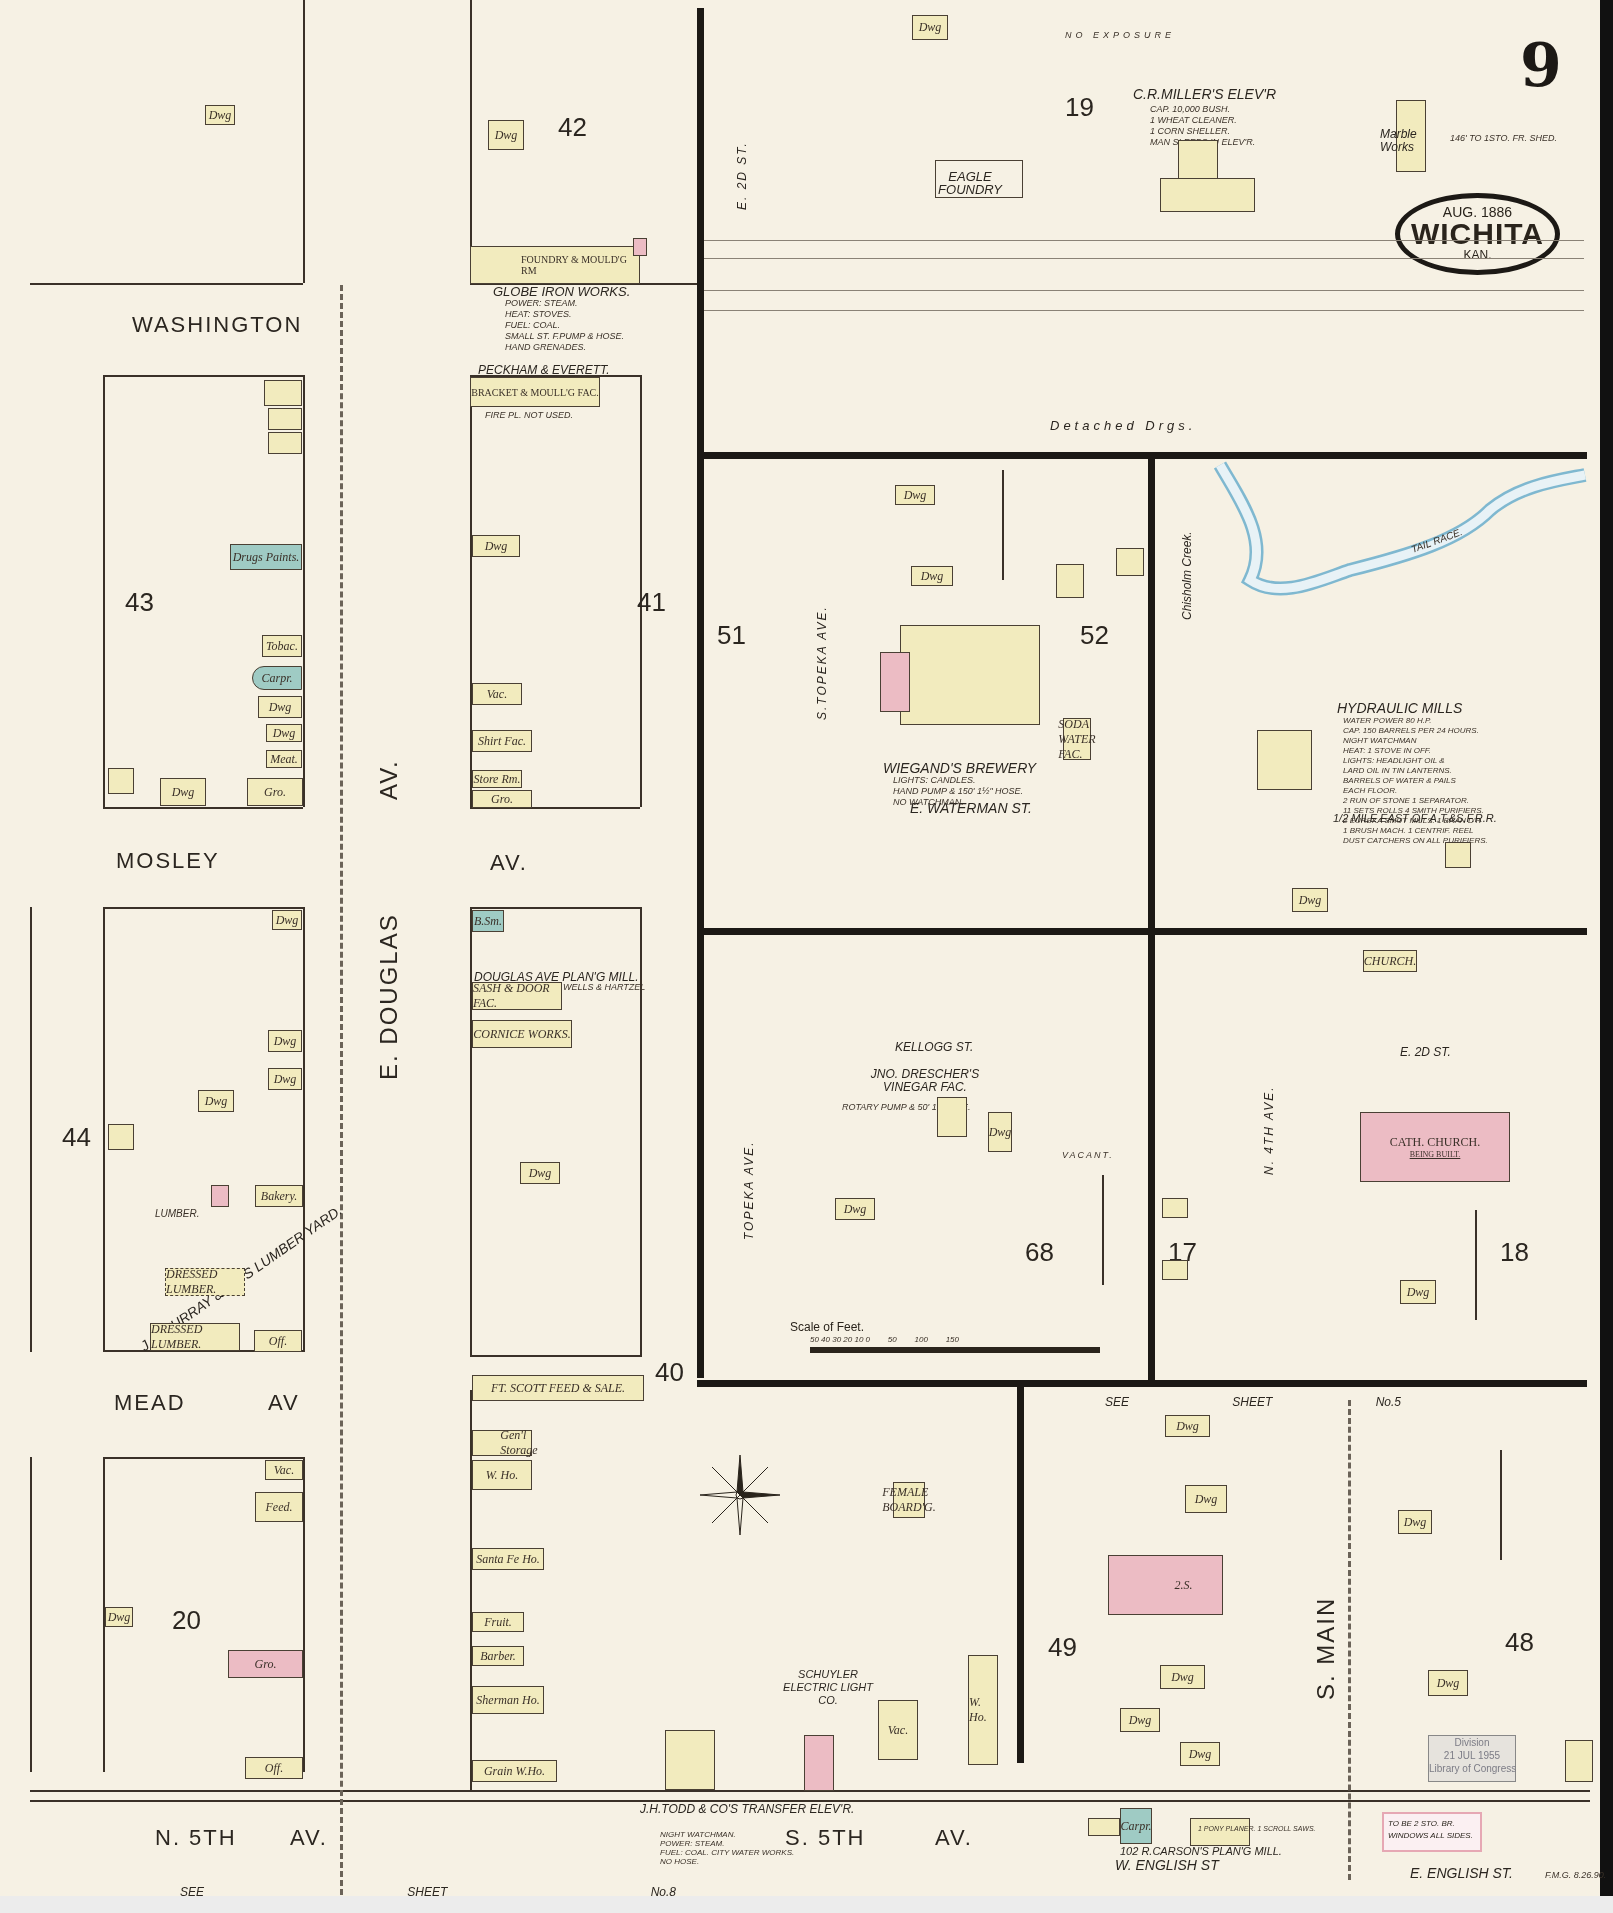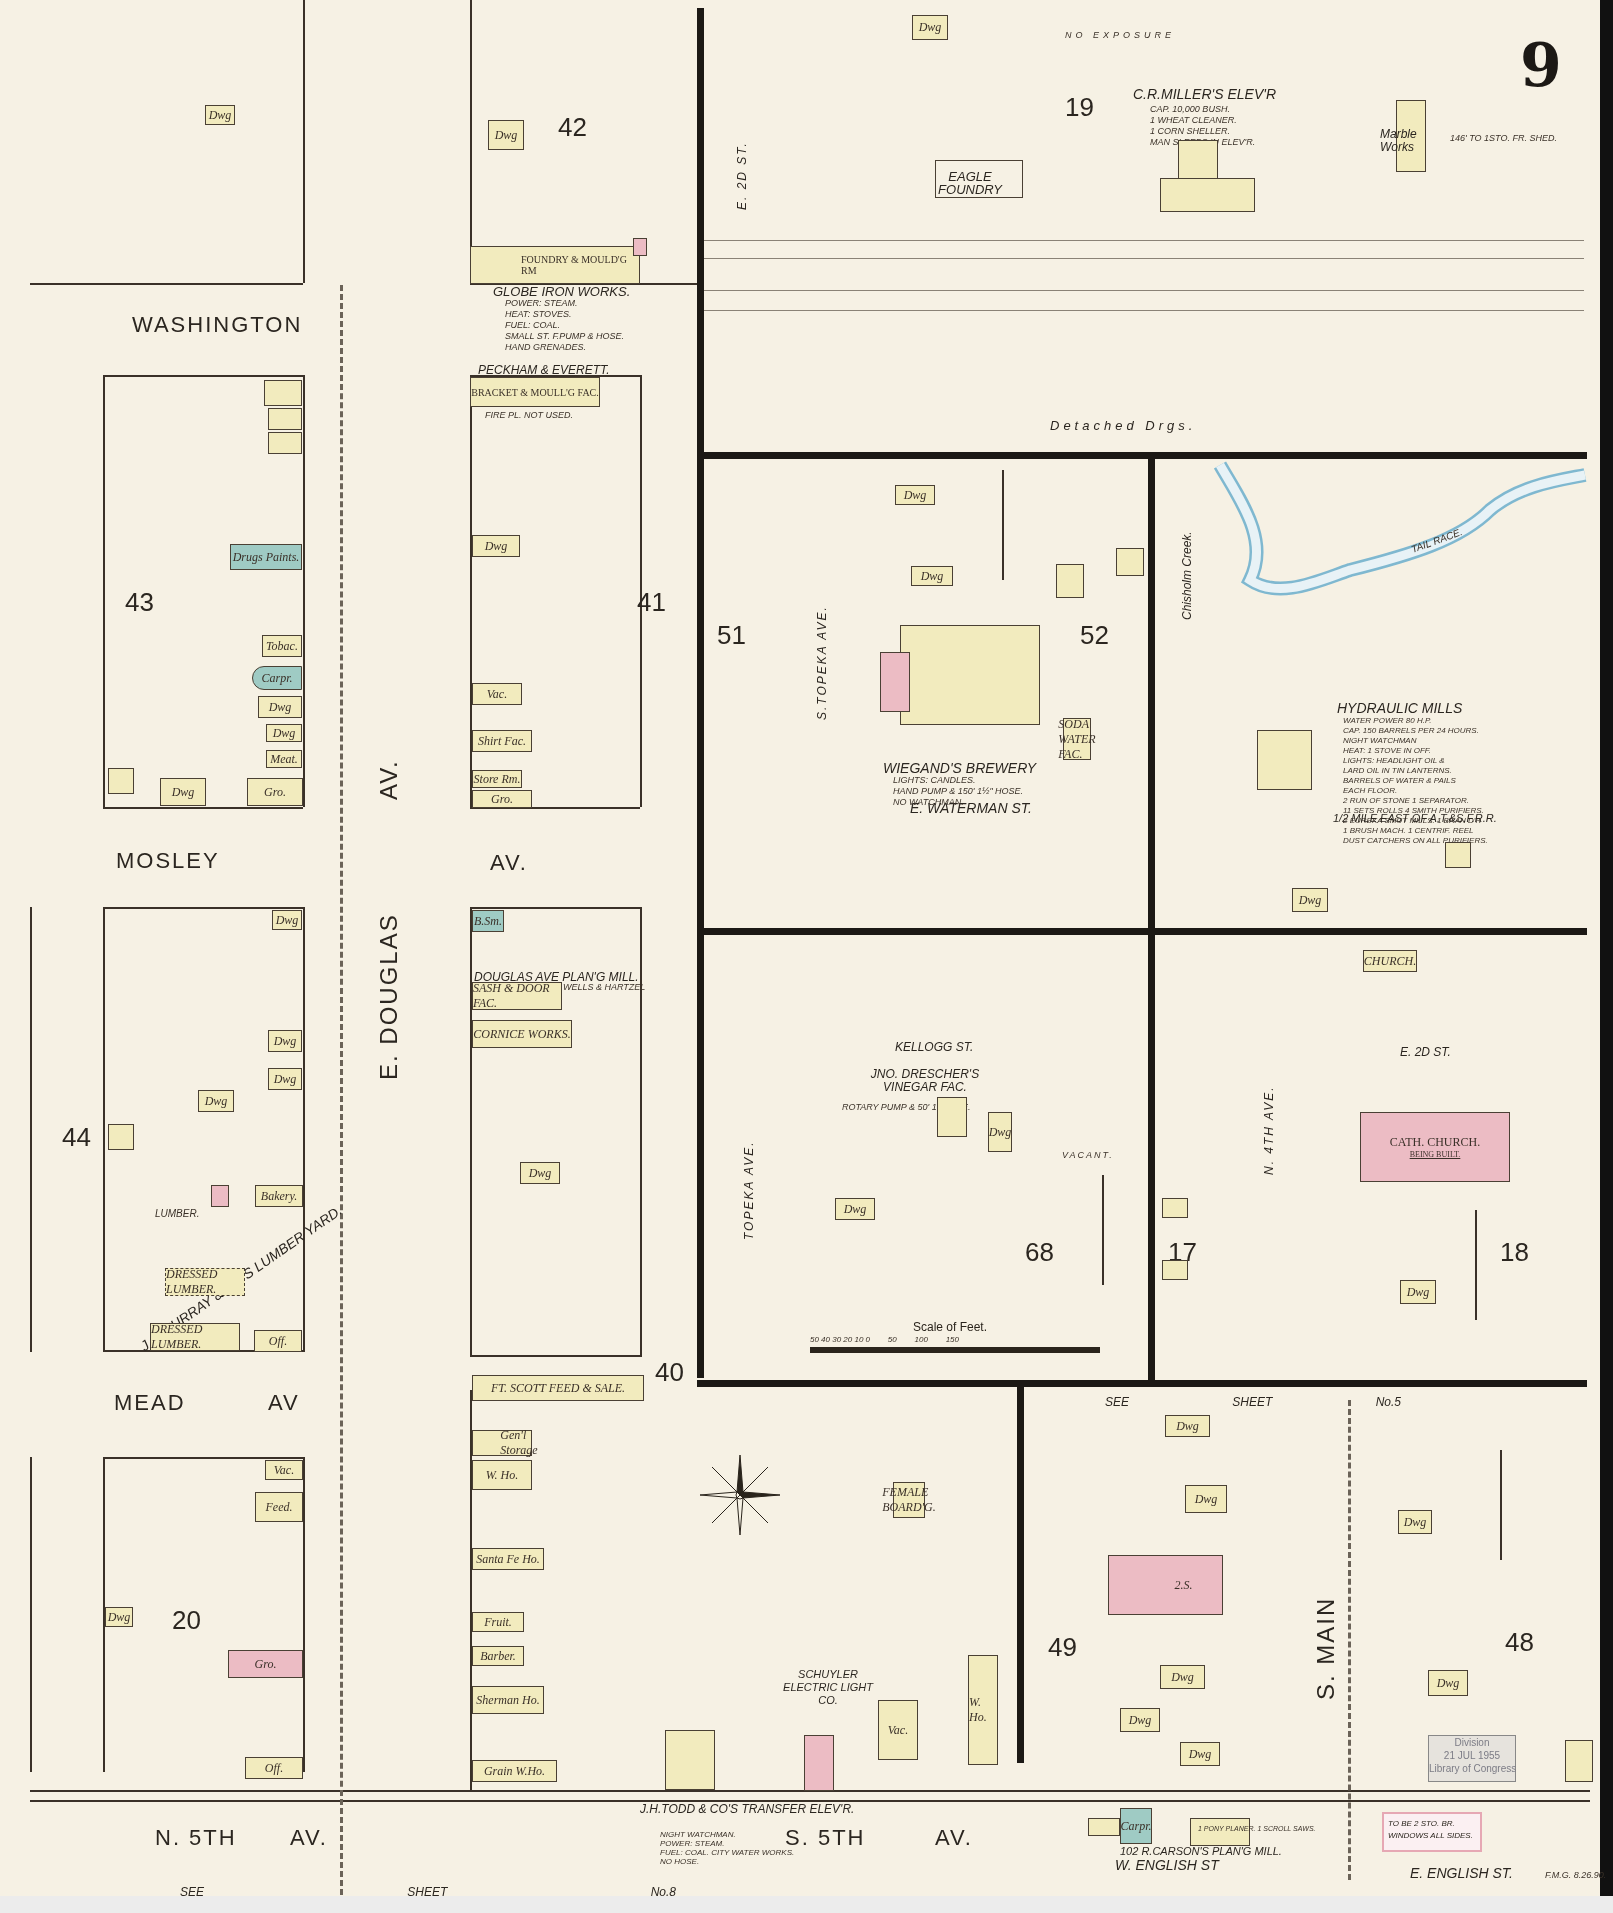--- a/index.html
+++ b/index.html
@@ -19,33 +19,38 @@
   .block-num{position:absolute;font-family:"Liberation Sans",sans-serif;font-size:26px;color:#2b2620;}
   .note{position:absolute;font-family:"Liberation Sans",sans-serif;font-style:italic;font-size:9px;line-height:11px;color:#3a3128;white-space:pre;}
   .title-lbl{position:absolute;font-family:"Liberation Sans",sans-serif;font-style:italic;font-size:14px;color:#2b2620;white-space:nowrap;}
   .page-num{position:absolute;left:1520px;top:30px;font-family:"DejaVu Serif",serif;font-weight:bold;font-size:60px;color:#1c1915;}
   .cartouche{position:absolute;left:1395px;top:193px;width:165px;height:82px;border:5px solid #1c1915;border-radius:50%;box-sizing:border-box;text-align:center;background:#f6f1e4;}
   .cartouche .date{font-size:14px;margin-top:6px;}
   .cartouche .city{font-size:30px;font-weight:bold;line-height:28px;letter-spacing:1px;}
   .cartouche .state{font-size:12px;}
   .creek{position:absolute;}
   .scale{position:absolute;left:810px;top:1320px;width:300px;}
-  .scale .lbl{font-size:12px;text-align:center;margin-left:-20px;}
+  .scale .lbl{font-size:12px;margin-left:-20px;}
   .scale .bar{height:6px;background:#2a241c;margin-top:18px;width:290px;}
   .compass{position:absolute;left:700px;top:1455px;width:80px;height:80px;}
   .stamp{position:absolute;left:1428px;top:1735px;width:86px;height:45px;border:1px solid #888;color:#7c7c86;font-size:10px;line-height:13px;text-align:center;background:rgba(200,200,210,0.35);}
   .redbox{position:absolute;left:1382px;top:1812px;width:100px;height:40px;border:2px solid #e6a8b4;background:#fbf0f2;font-size:8px;font-style:italic;padding:4px;box-sizing:border-box;line-height:12px;}
 </style>
 </head>
 <body>
 
 <div class="sheet">
 
   <div class="page-num">9</div>
 
+  <div class="cartouche">
+    <div class="date">AUG. 1886</div>
+    <div class="city">WICHITA</div>
+    <div class="state">KAN.</div>
+  </div>
 
   <div class="thick" style="left:697px;top:8px;width:7px;height:1370px;"></div>
   <div class="thick" style="left:697px;top:452px;width:890px;height:7px;"></div>
   <div class="thick" style="left:697px;top:928px;width:890px;height:7px;"></div>
   <div class="thick" style="left:697px;top:1380px;width:890px;height:7px;"></div>
   <div class="thick" style="left:1148px;top:452px;width:7px;height:480px;"></div>
   <div class="thick" style="left:1148px;top:928px;width:7px;height:455px;"></div>
   <div class="thick" style="left:1017px;top:1383px;width:7px;height:380px;"></div>
 
   <div class="line" style="left:30px;top:283px;width:273px;height:2px;"></div>

